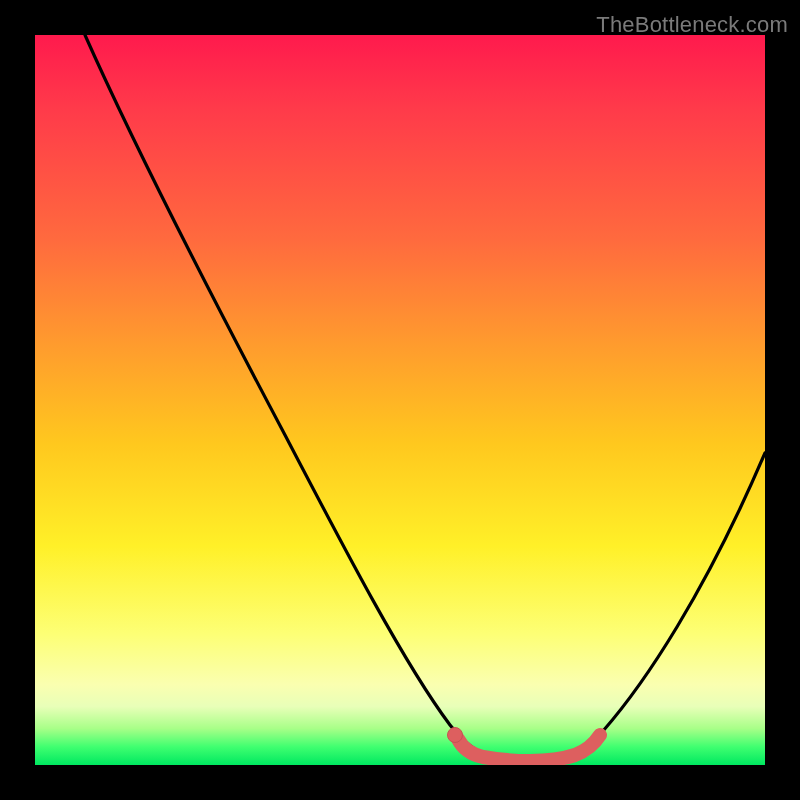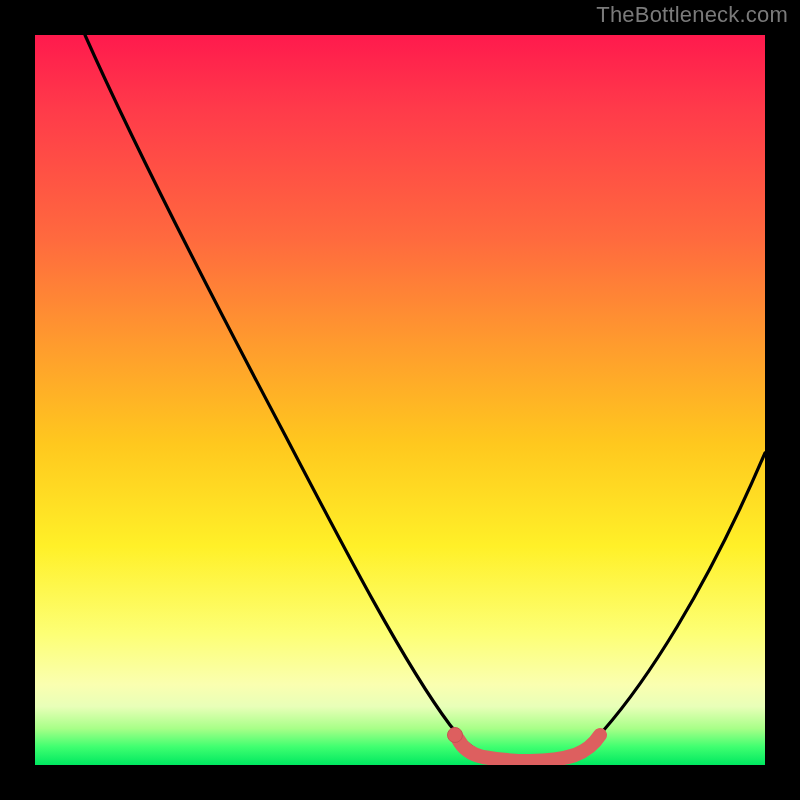--- a/index.html
+++ b/index.html
@@ -35,21 +35,21 @@
       #fdff75 82%,
       #faffb0 89%,
       #e8ffb8 92%,
       #a8ff88 95%,
       #40ff70 97.5%,
       #00e860 100%
     );
   }
   .watermark {
     position: absolute;
-    top: 2px;
+    top: 12px;
     right: 12px;
     color: #7a7a7a;
     font-size: 22px;
     font-weight: 500;
     letter-spacing: 0.2px;
     user-select: none;
   }
   svg.curve {
     position: absolute;
     left: 0;

